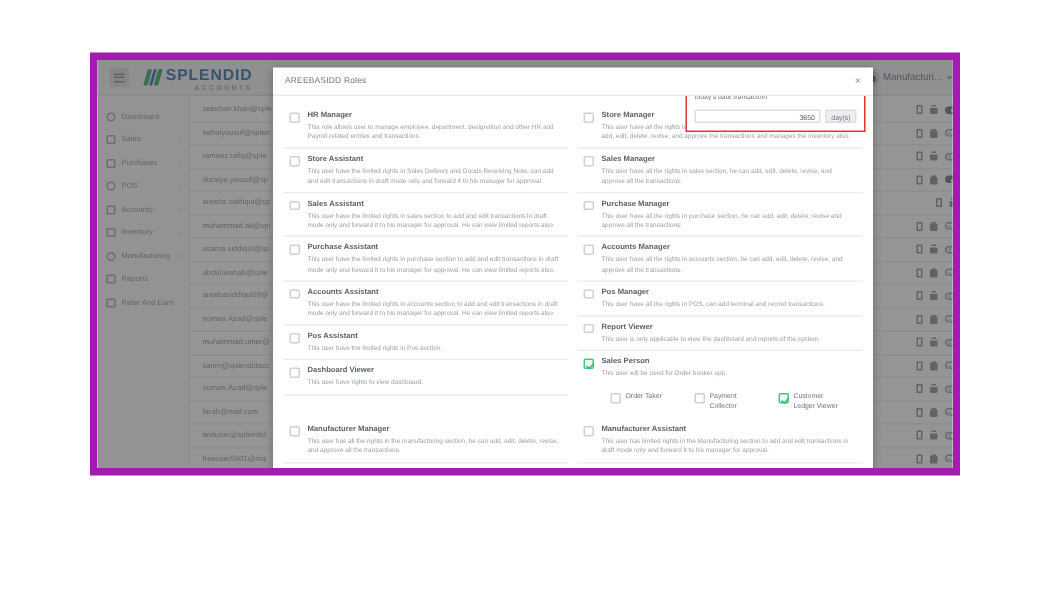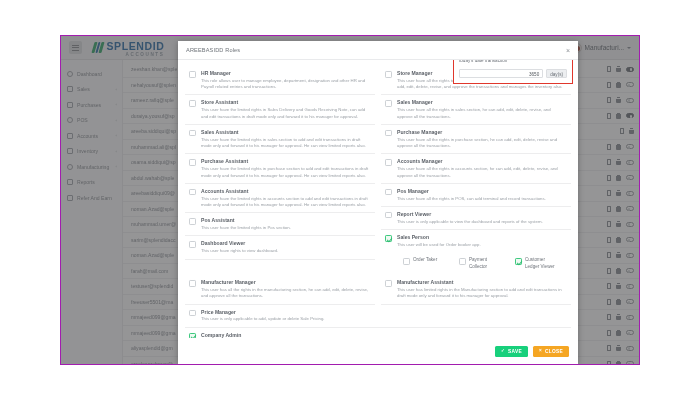--- a/index.html
+++ b/index.html
@@ -12,23 +12,23 @@
   #root {
     position: relative;
     width: 699px; height: 400px;
     background: #ffffff;
   }
 
   
   .app-frame {
     position: absolute;
     left: 60px; top: 35px;
-    width: 580px; height: 330px;
+    width: 580px; height: 282px;
     background: #ffffff;
-    border: 1px solid #a21caf;
+    border: 5px solid #a21caf;
     overflow: hidden;
   }
 
   
   .topbar {
     position: absolute; left: 0; top: 0;
     width: 580px; height: 24px;
     background: #f3f4f6;
     border-bottom: 1px solid #e2e3e5;
     display: flex; align-items: center;

